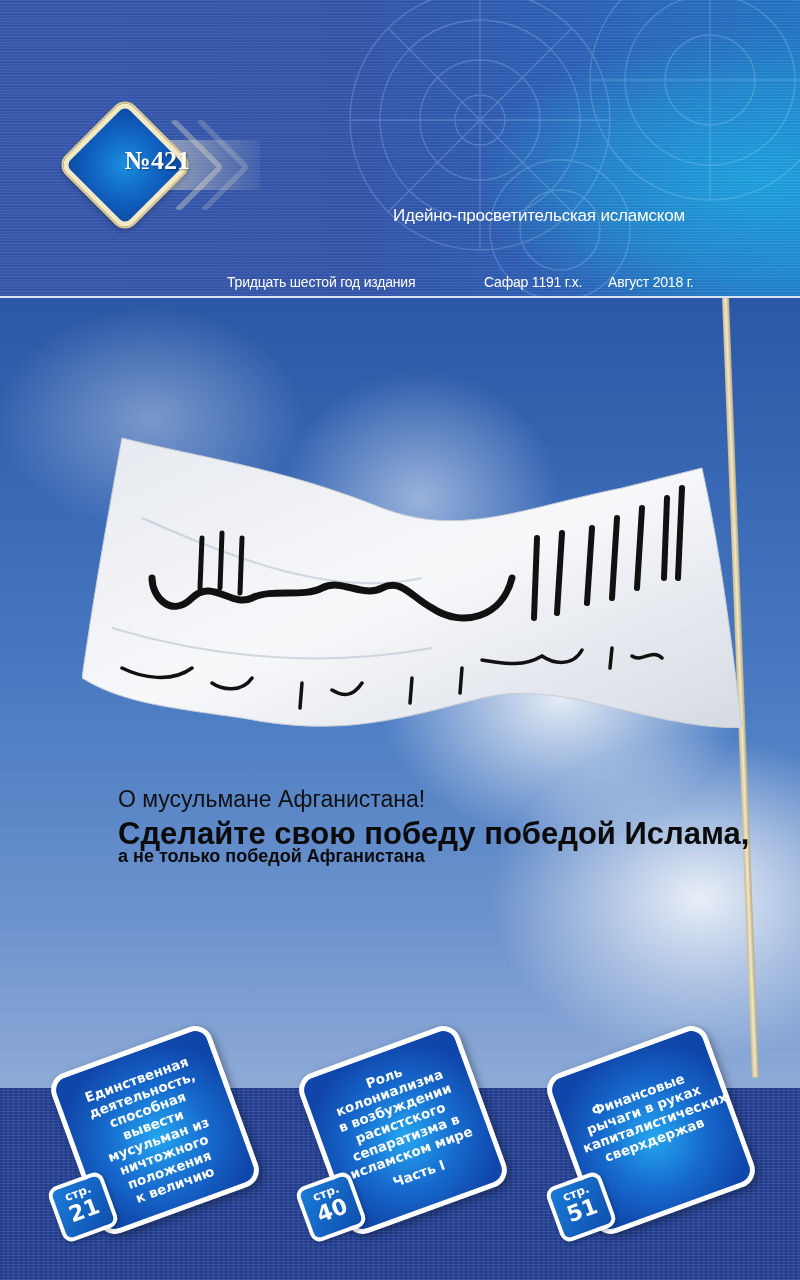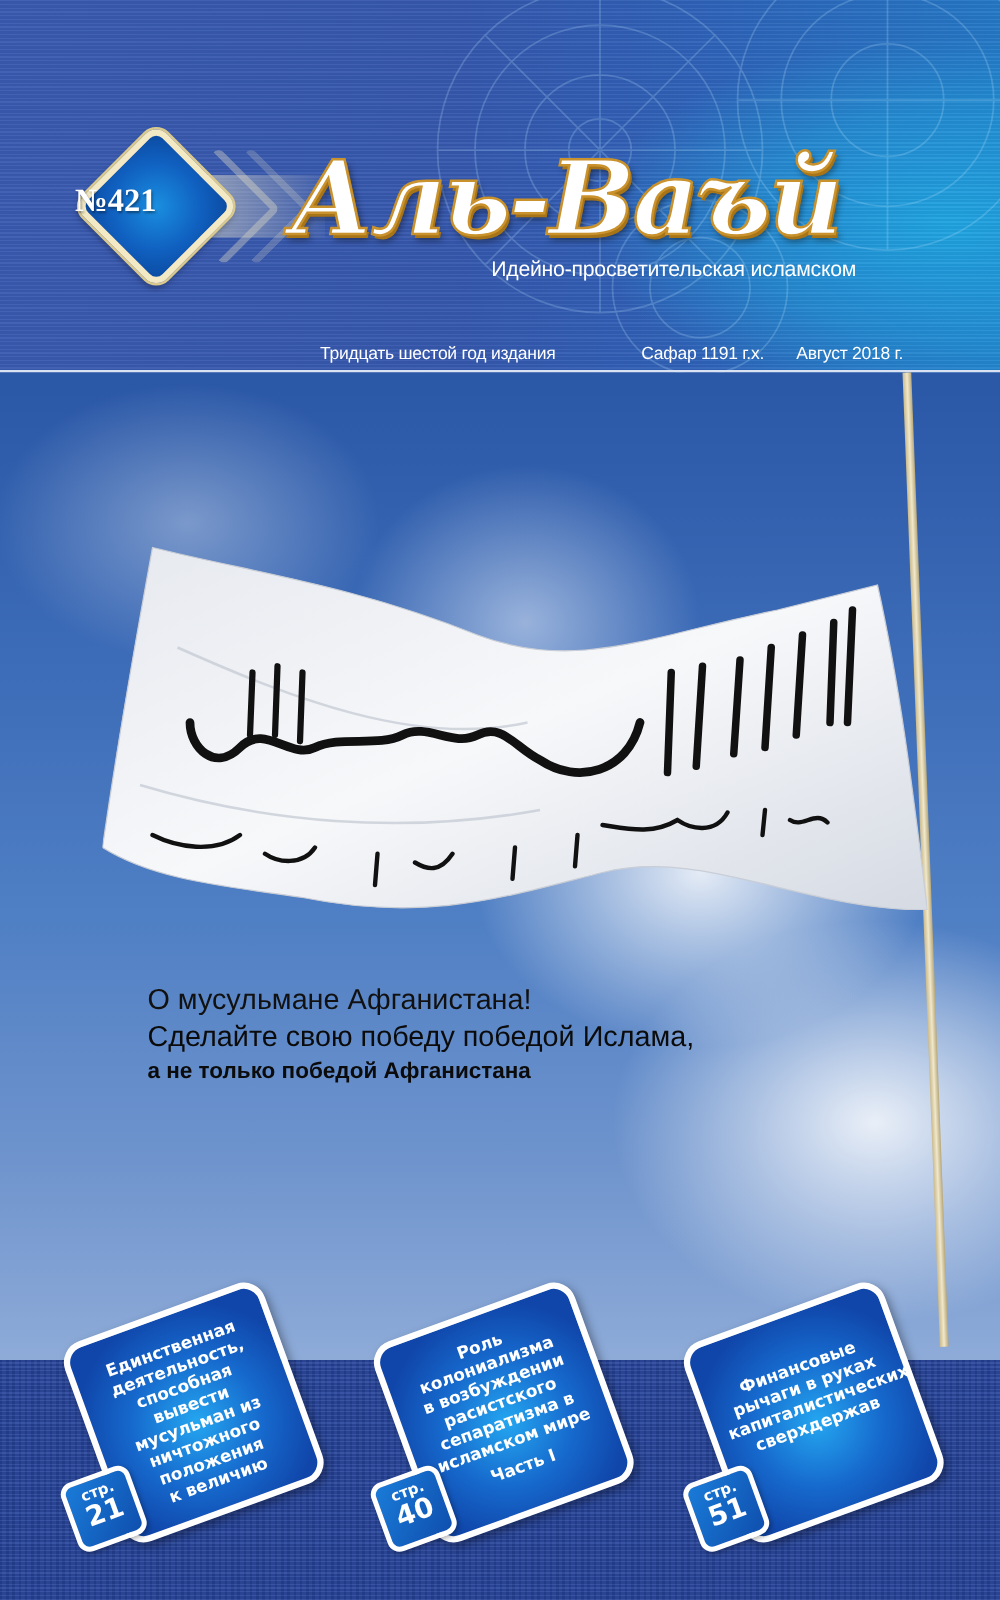--- a/index.html
+++ b/index.html
@@ -13,48 +13,48 @@
       radial-gradient(ellipse 380px 200px at 760px 180px, #1fa3e0 0%, rgba(31,163,224,0.5) 45%, rgba(31,163,224,0) 75%),
       linear-gradient(90deg, #3a5ab0 0%, #3657ad 45%, #2f62b8 70%, #2478c6 100%);
   }
   .mandala { position:absolute; left:330px; top:-30px; width:480px; height:330px; opacity:0.22; }
   .header-rule { position:absolute; left:0; top:296px; width:800px; height:2px; background:#d8e2f2; }
 
   .diamond-wrap { position:absolute; left:60px; top:100px; width:130px; height:130px; }
   .diamond { position:absolute; left:18px; top:18px; width:94px; height:94px; transform:rotate(45deg);
     border-radius:12px; background:radial-gradient(circle at 50% 50%, #1a8fe0 0%, #1060c0 60%, #0b4aa0 100%);
     border:5px solid #f3e9c4; box-shadow:0 0 0 2px #d9c98e, 2px 3px 6px rgba(0,0,0,0.35); }
-  .issue-no { position:absolute; left:0; top:46px; width:130px; text-align:left; color:#fff;
+  .issue-no { position:absolute; left:0; top:46px; width:130px; text-align:right; color:#fff;
     font-family:"Liberation Serif", serif; font-weight:bold; font-size:26px; text-shadow:1px 1px 2px rgba(0,0,0,0.4); }
   .chev { position:absolute; top:133px; height:64px; width:70px; border:6px solid rgba(240,232,200,0.35); border-left:none; border-bottom:none;
     transform:rotate(45deg); border-radius:6px; }
   .band { position:absolute; left:150px; top:140px; width:110px; height:50px;
     background:linear-gradient(90deg, rgba(240,232,200,0.55), rgba(240,232,200,0.05)); }
 
   .logo { position:absolute; left:232px; top:118px; font-family:"DejaVu Serif", serif; font-style:italic; font-weight:bold;
     font-size:82px; color:#ffffff; letter-spacing:-2px; line-height:1;
     -webkit-text-stroke:2px #c9922c; text-shadow:2px 3px 0 #a87418, 3px 5px 6px rgba(0,0,0,0.45); }
   .association { position:absolute; left:393px; top:206px; color:#fff; font-size:17px; letter-spacing:-0.2px; }
-  .meta { position:absolute; top:274px; color:#fff; font-size:14px; letter-spacing:-0.2px;margin-left:29px; }
+  .meta { position:absolute; top:274px; color:#fff; font-size:14px; letter-spacing:-0.2px; }
 
   
   .photo { position:absolute; left:0; top:298px; width:800px; height:790px;
     background:
       radial-gradient(ellipse 260px 200px at 560px 400px, rgba(255,255,255,0.85), rgba(255,255,255,0) 70%),
       radial-gradient(ellipse 300px 230px at 700px 600px, rgba(240,244,250,0.95), rgba(255,255,255,0) 70%),
       radial-gradient(ellipse 200px 180px at 420px 200px, rgba(230,238,250,0.55), rgba(255,255,255,0) 70%),
       radial-gradient(ellipse 220px 160px at 150px 120px, rgba(255,255,255,0.35), rgba(255,255,255,0) 70%),
       linear-gradient(180deg, #2a57a6 0%, #3d6cb8 30%, #4f7fc4 55%, #6f94cd 80%, #8eabd8 100%);
   }
   .pole { position:absolute; left:722px; top:298px; width:7px; height:780px;
     background:linear-gradient(90deg,#c9b98c,#f1e8ca,#b6a77a); transform:rotate(-2.2deg); transform-origin:top; }
   .flag { position:absolute; left:82px; top:428px; width:660px; height:300px; }
 
   .headline-1 { position:absolute; left:118px; top:786px; font-size:23px; color:#111;text-align:center; }
-  .headline-2 { position:absolute; left:118px; top:816px; font-size:23px; font-weight:normal; color:#0b0b0b; }
+  .headline-2 { position:absolute; left:118px; top:816px; font-size:31px; font-weight:bold; color:#0b0b0b; }
   .headline-3 { position:absolute; left:118px; top:846px; font-size:18px; font-weight:bold; color:#0b0b0b; }
 
   
   .bottom { position:absolute; left:0; top:1088px; width:800px; height:192px;
     background:
       repeating-linear-gradient(0deg, rgba(255,255,255,0.06) 0 1px, rgba(0,0,0,0.08) 1px 3px),
       repeating-linear-gradient(90deg, rgba(0,0,0,0.06) 0 2px, rgba(255,255,255,0.03) 2px 5px),
       #26449b; }
 
   .card { position:absolute; width:170px; height:170px; border-radius:18px; border:5px solid #fff;
@@ -89,21 +89,20 @@
 
   <div class="band"></div>
   <div class="chev" style="left:142px;"></div>
   <div class="chev" style="left:168px; opacity:0.6;"></div>
 
   <div class="diamond-wrap">
     <div class="diamond"></div>
     <div class="issue-no">№421</div>
   </div>
 
-  <div class="logo">Аль-Ваъй</div>
   <div class="association">Идейно-просветительская исламском</div>
 
   <div class="meta" style="left:227px;">Тридцать шестой год издания</div>
   <div class="meta" style="left:484px;">Сафар 1191 г.х.</div>
   <div class="meta" style="left:608px;">Август 2018 г.</div>
   <div class="header-rule"></div>
 </div>
 
 <div class="photo"></div>
 <div class="pole"></div>

